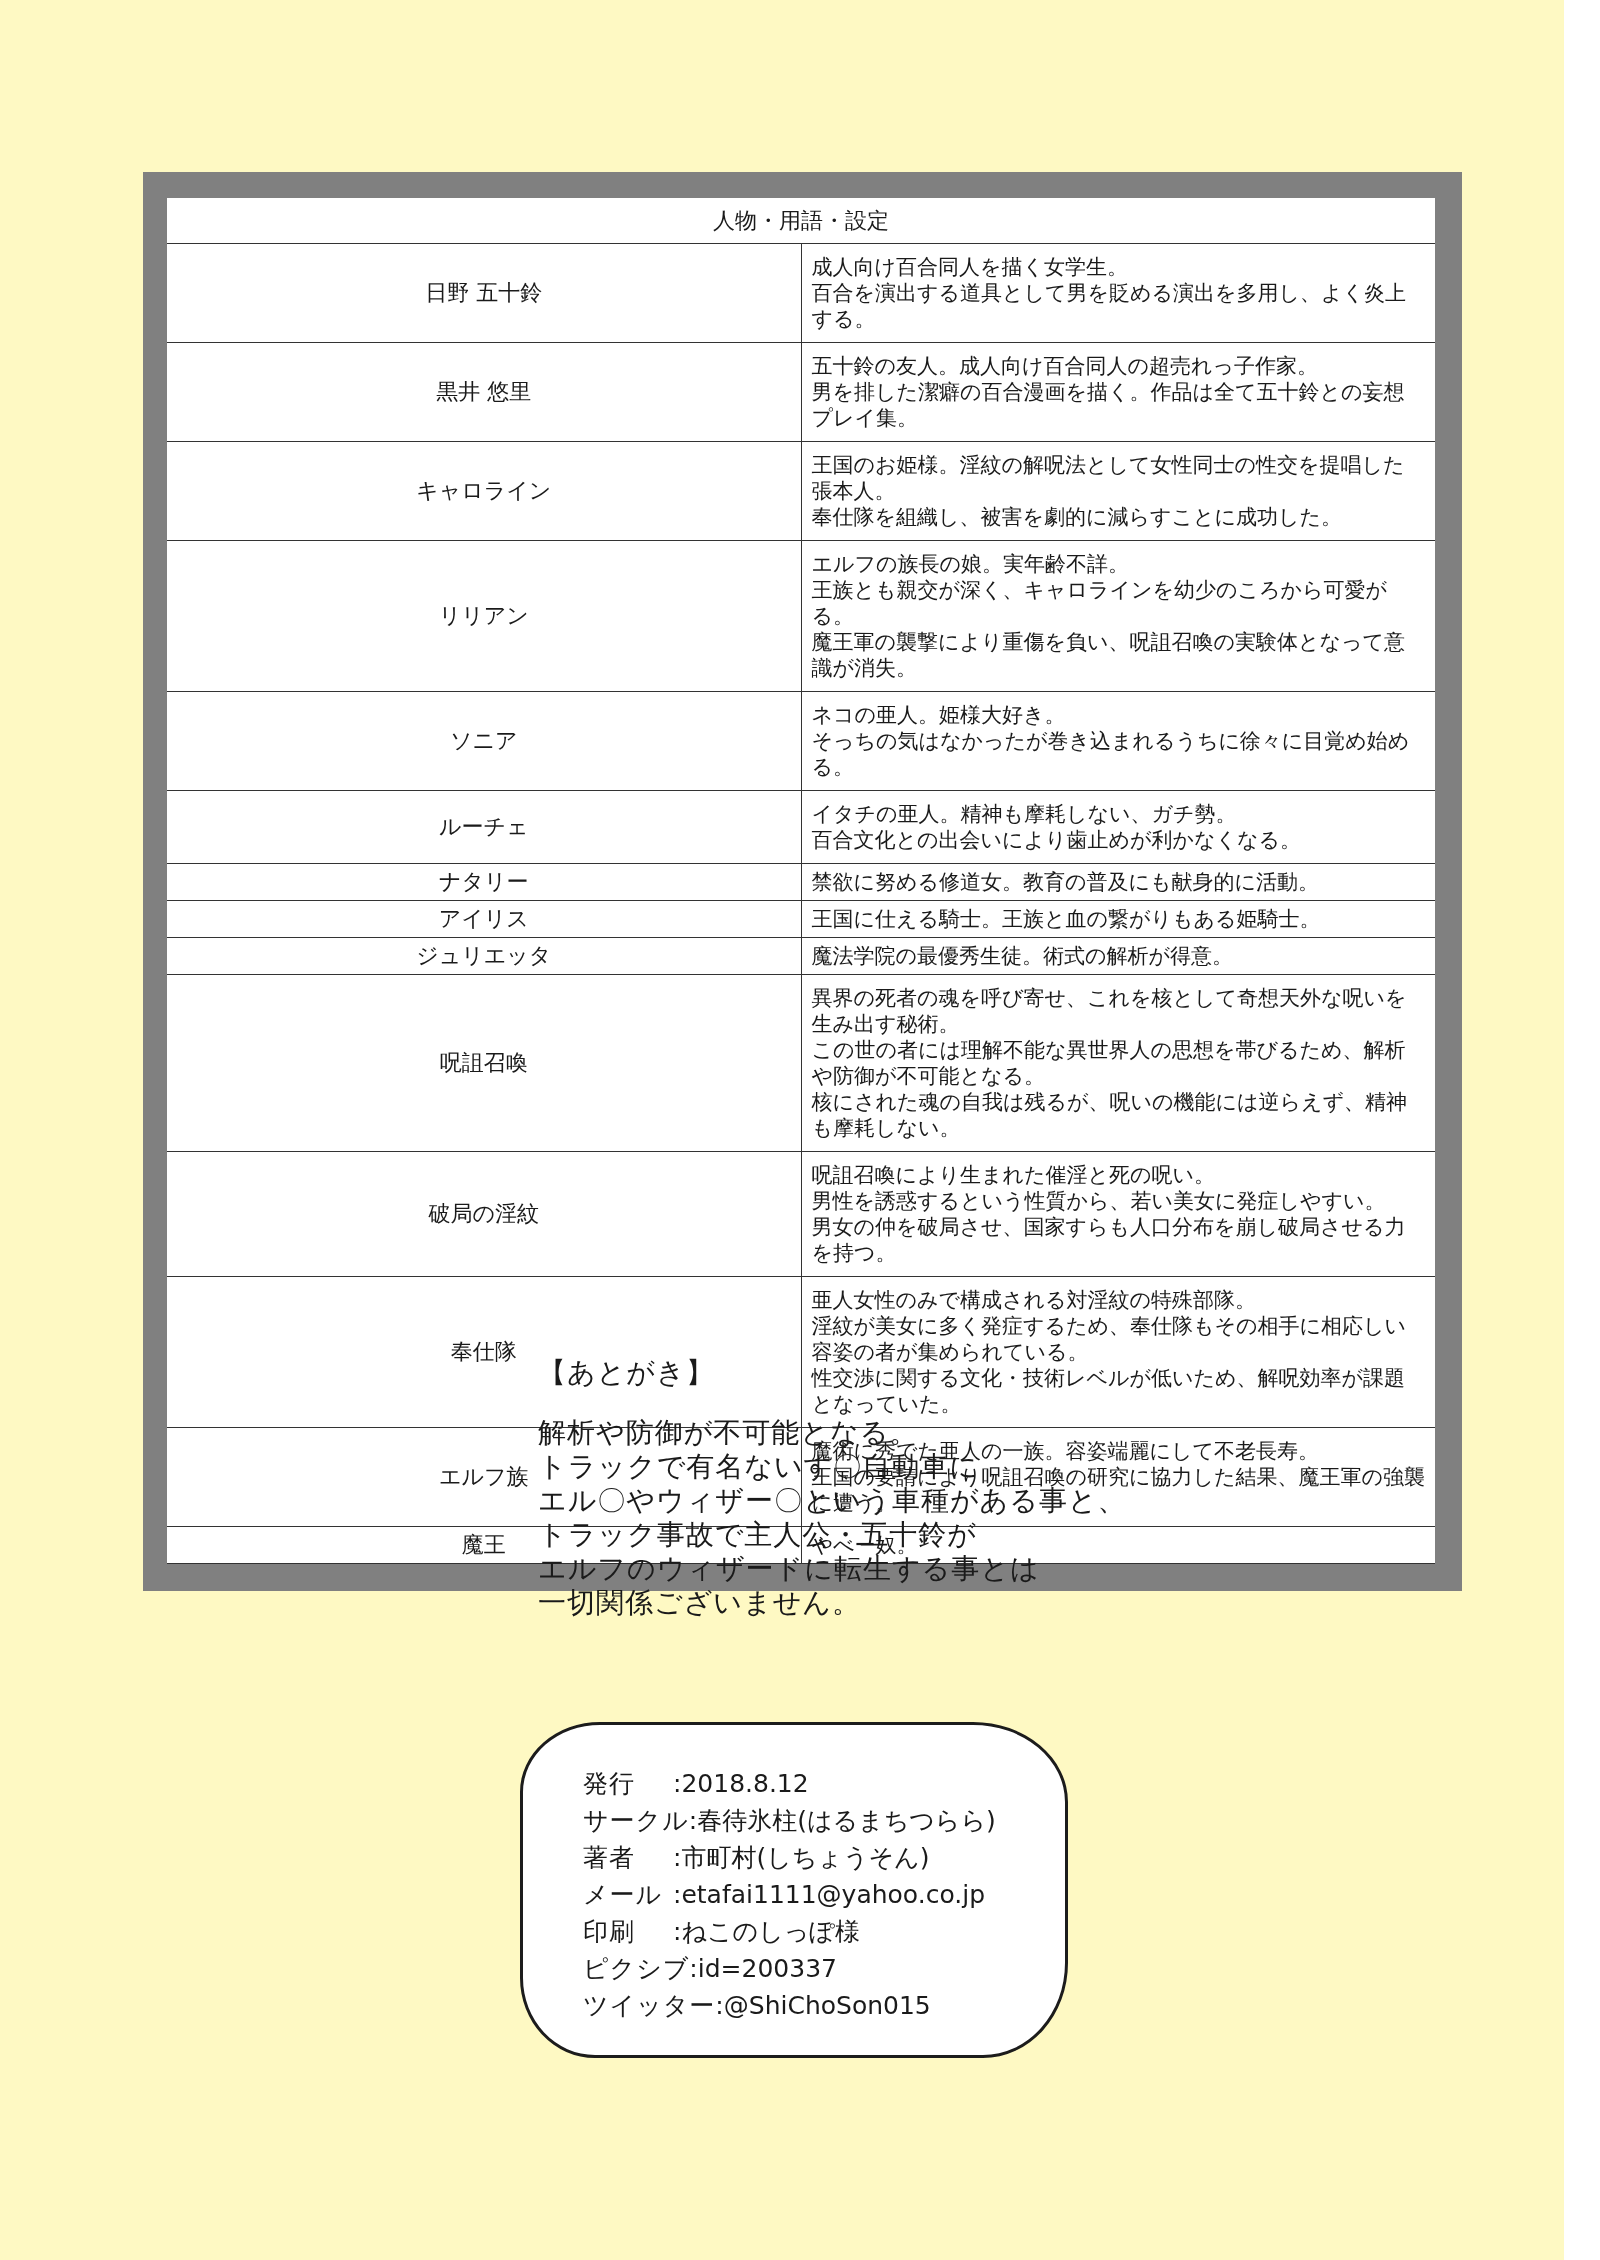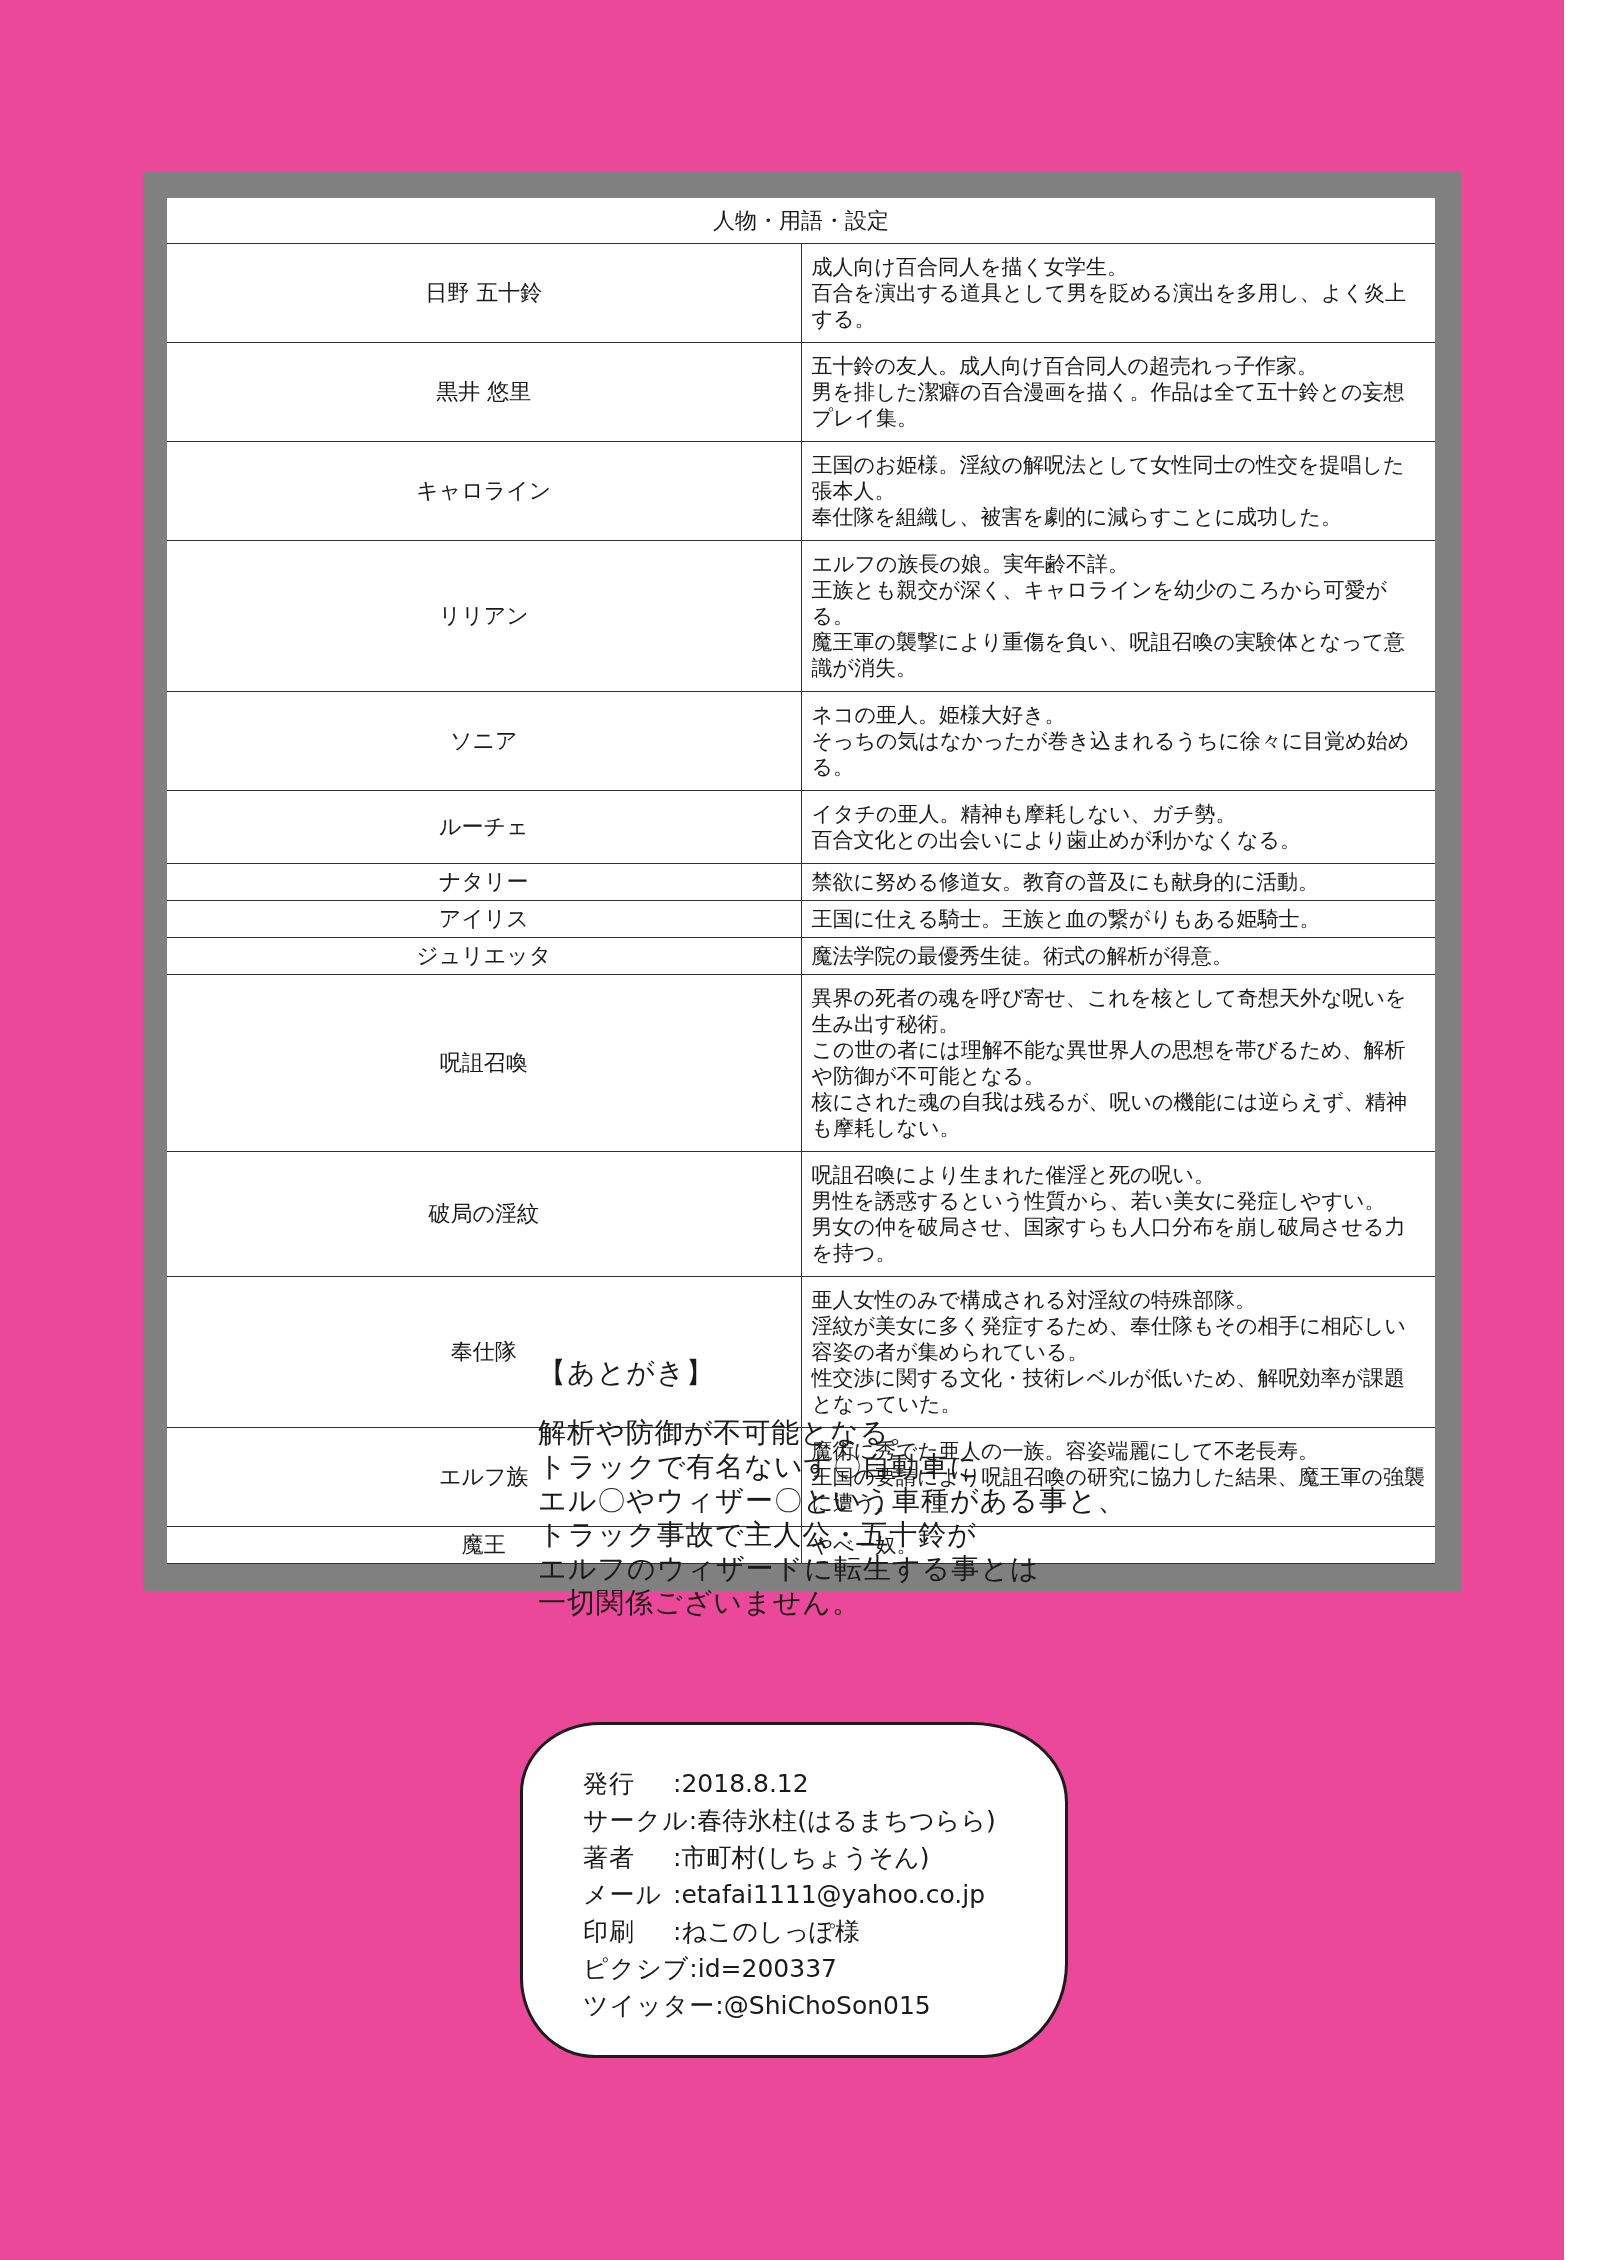--- a/index.html
+++ b/index.html
@@ -6,21 +6,21 @@
     margin: 0;
     padding: 0;
     background: #ffffff;
     font-family: "DejaVu Sans", "Liberation Sans", sans-serif;
     color: #1a1a1a;
   }
   .page {
     position: relative;
     width: 1564px;
     height: 2260px;
-    background: #ec4899;
+    background: #fef9c3;
     overflow: hidden;
   }
   
   .glossary-frame {
     position: absolute;
     left: 143px;
     top: 172px;
     width: 1319px;
     box-sizing: border-box;
     background: #808080;

